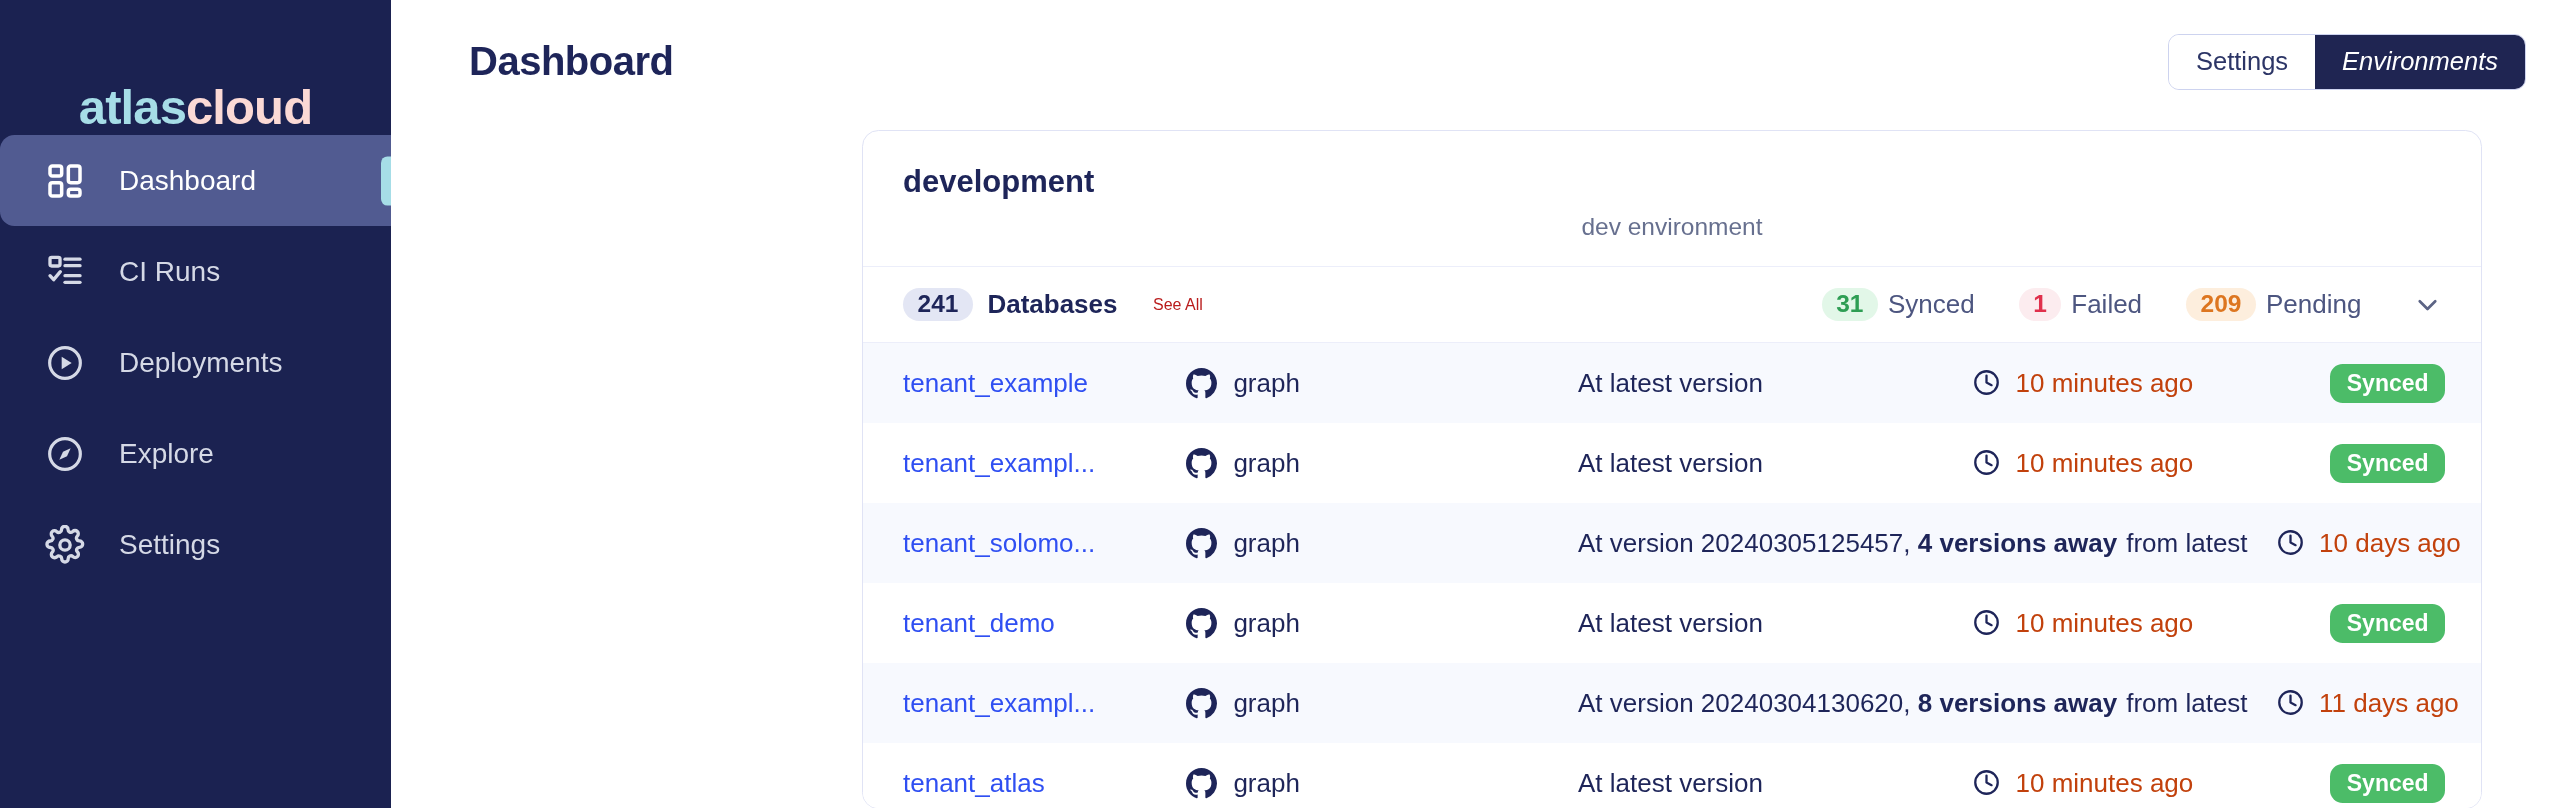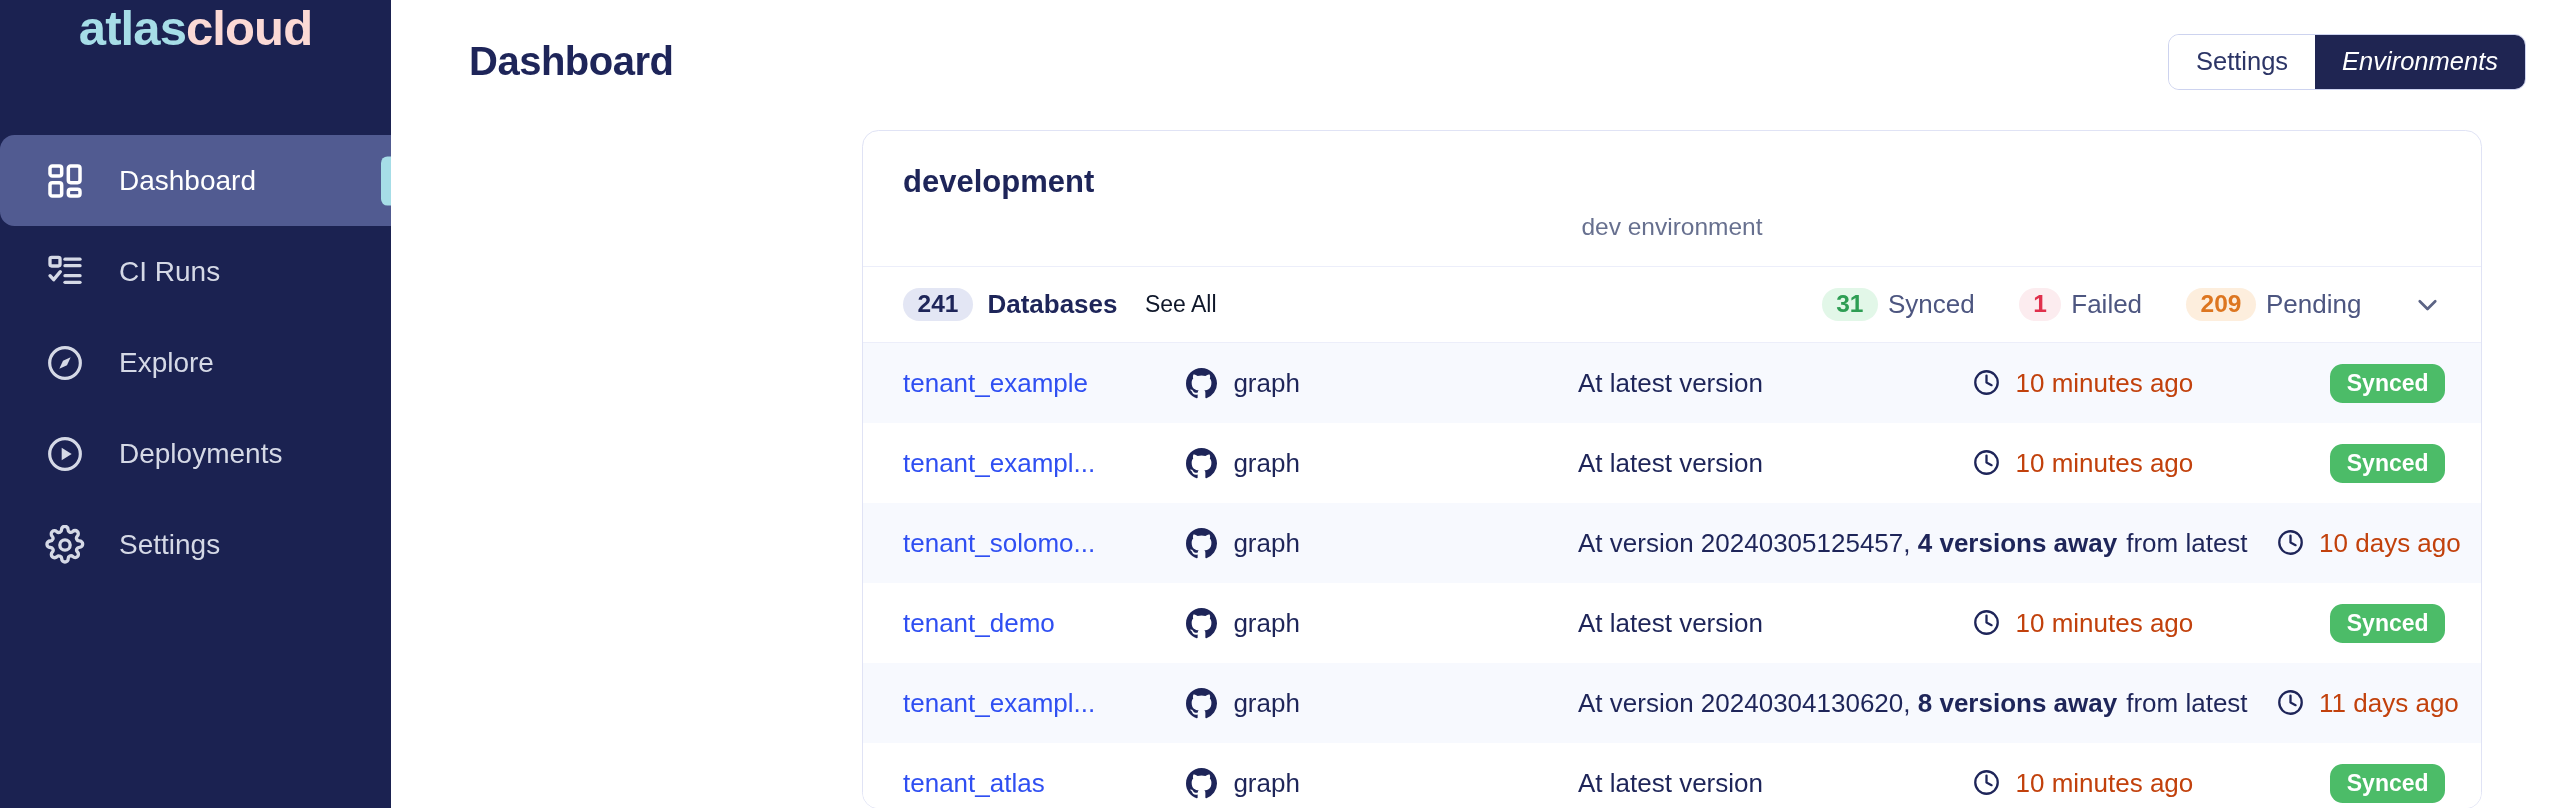--- a/index.html
+++ b/index.html
@@ -25,21 +25,21 @@
     min-width: 391px;
     height: 809px;
     background: #1b2251;
     position: relative;
     padding-top: 0;
   }
 
   .logo {
     height: 135px;
     display: flex;
-    align-items: flex-start;
+    align-items: flex-end;
     justify-content: center;
     font-size: 49px;
     font-weight: 700;
     letter-spacing: -0.9px;
     user-select: none;
   }
   .logo .part-a { color: #a6dde7; }
   .logo .part-b { color: #fbd9d5; }
 
   .nav { display: flex; flex-direction: column; }
@@ -185,23 +185,23 @@
   .count-pill.green  { background: #e2f7e8; color: #2e9e54; }
   .count-pill.red    { background: #fcecef; color: #e0304c; }
   .count-pill.orange { background: #fdeedd; color: #dd7620; }
 
   .stat-word {
     font-size: 26px;
     font-weight: 700;
     color: #1e2559;
   }
   .see-all {
-    font-size: 23px;
-    color: #0f172a;
-    margin-left: 13px;
+    font-size: 16px;
+    color: #b91c1c;
+    margin-left: 21px;
     text-decoration: none;
   }
   .stats-right {
     display: flex;
     align-items: center;
     gap: 24px;
   }
   .stat-group {
     display: flex;
     align-items: center;
@@ -326,34 +326,34 @@
             <line x1="12" y1="18.2" x2="21" y2="18.2"></line>
           </svg>
         </span>
         <span class="nav-label">CI Runs</span>
       </div>
 
       <div class="nav-item">
         <span class="nav-icon">
           <svg width="40" height="40" viewBox="0 0 24 24" fill="none" stroke="#d5d9e6" stroke-width="1.9" stroke-linecap="round" stroke-linejoin="round">
             <circle cx="12" cy="12" r="9.2"></circle>
+            <path d="M10 8.3 L16 12 L10 15.7 Z" fill="#d5d9e6" stroke="none"></path>
+          </svg>
+        </span>
+        <span class="nav-label">Deployments</span>
+      </div>
+
+      <div class="nav-item">
+        <span class="nav-icon">
+          <svg width="40" height="40" viewBox="0 0 24 24" fill="none" stroke="#d5d9e6" stroke-width="1.9" stroke-linecap="round" stroke-linejoin="round">
+            <circle cx="12" cy="12" r="9.2"></circle>
             <path d="M15.4 8.6 L13.2 13.3 L8.6 15.4 L10.8 10.7 Z" fill="#d5d9e6" stroke="none"></path>
           </svg>
         </span>
         <span class="nav-label">Explore</span>
-      </div>
-
-      <div class="nav-item">
-        <span class="nav-icon">
-          <svg width="40" height="40" viewBox="0 0 24 24" fill="none" stroke="#d5d9e6" stroke-width="1.9" stroke-linecap="round" stroke-linejoin="round">
-            <circle cx="12" cy="12" r="9.2"></circle>
-            <path d="M10 8.3 L16 12 L10 15.7 Z" fill="#d5d9e6" stroke="none"></path>
-          </svg>
-        </span>
-        <span class="nav-label">Deployments</span>
       </div>
 
       <div class="nav-item">
         <span class="nav-icon">
           <svg width="40" height="40" viewBox="0 0 24 24" fill="none" stroke="#d5d9e6" stroke-width="2" stroke-linecap="round" stroke-linejoin="round">
             <circle cx="12" cy="12" r="3.1"></circle>
             <path d="M19.1 14.4a1.6 1.6 0 0 0 .32 1.77l.06.06a1.95 1.95 0 1 1-2.76 2.76l-.06-.06a1.6 1.6 0 0 0-1.77-.32 1.6 1.6 0 0 0-.97 1.47v.17a1.95 1.95 0 1 1-3.9 0v-.09a1.6 1.6 0 0 0-1.05-1.47 1.6 1.6 0 0 0-1.77.32l-.06.06A1.95 1.95 0 1 1 4.38 16.3l.06-.06a1.6 1.6 0 0 0 .32-1.77 1.6 1.6 0 0 0-1.47-.97h-.17a1.95 1.95 0 1 1 0-3.9h.09a1.6 1.6 0 0 0 1.47-1.05 1.6 1.6 0 0 0-.32-1.77l-.06-.06A1.95 1.95 0 1 1 7.06 3.96l.06.06a1.6 1.6 0 0 0 1.77.32h.08A1.6 1.6 0 0 0 9.94 2.87V2.7a1.95 1.95 0 1 1 3.9 0v.09a1.6 1.6 0 0 0 .97 1.47 1.6 1.6 0 0 0 1.77-.32l.06-.06a1.95 1.95 0 1 1 2.76 2.76l-.06.06a1.6 1.6 0 0 0-.32 1.77v.08a1.6 1.6 0 0 0 1.47.97h.17a1.95 1.95 0 1 1 0 3.9h-.09a1.6 1.6 0 0 0-1.47.97z"></path>
           </svg>
         </span>
         <span class="nav-label">Settings</span>

